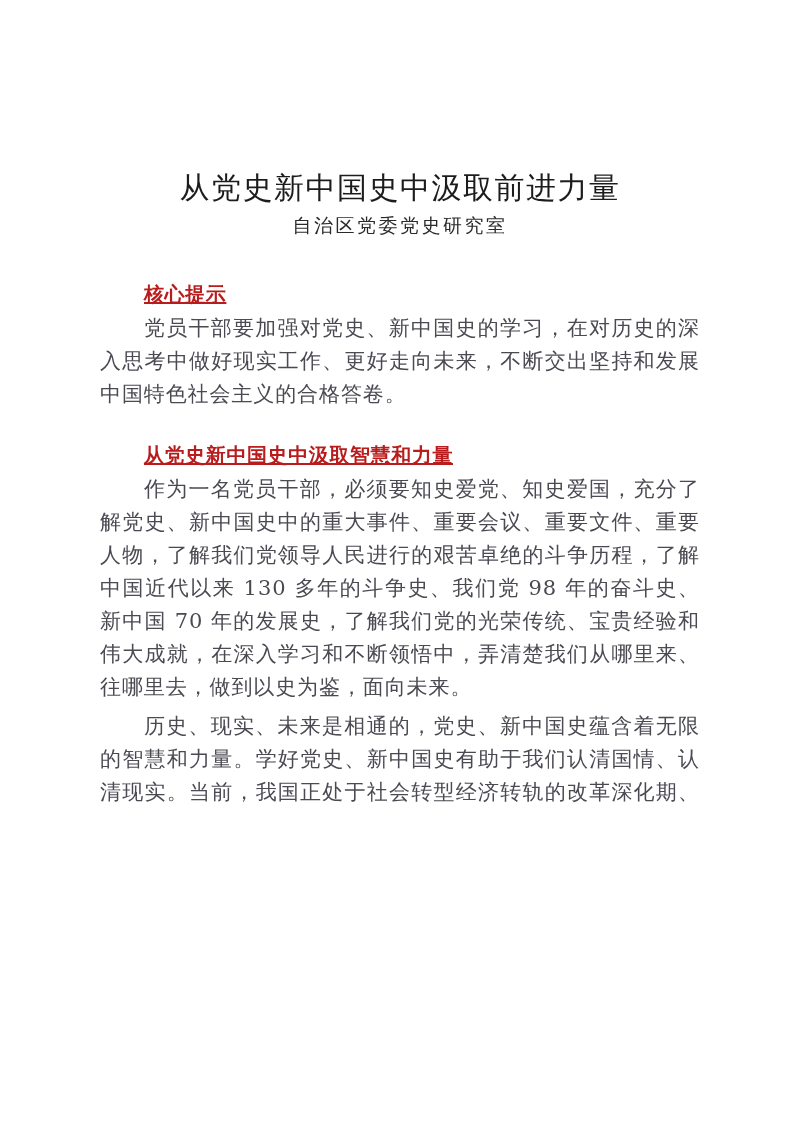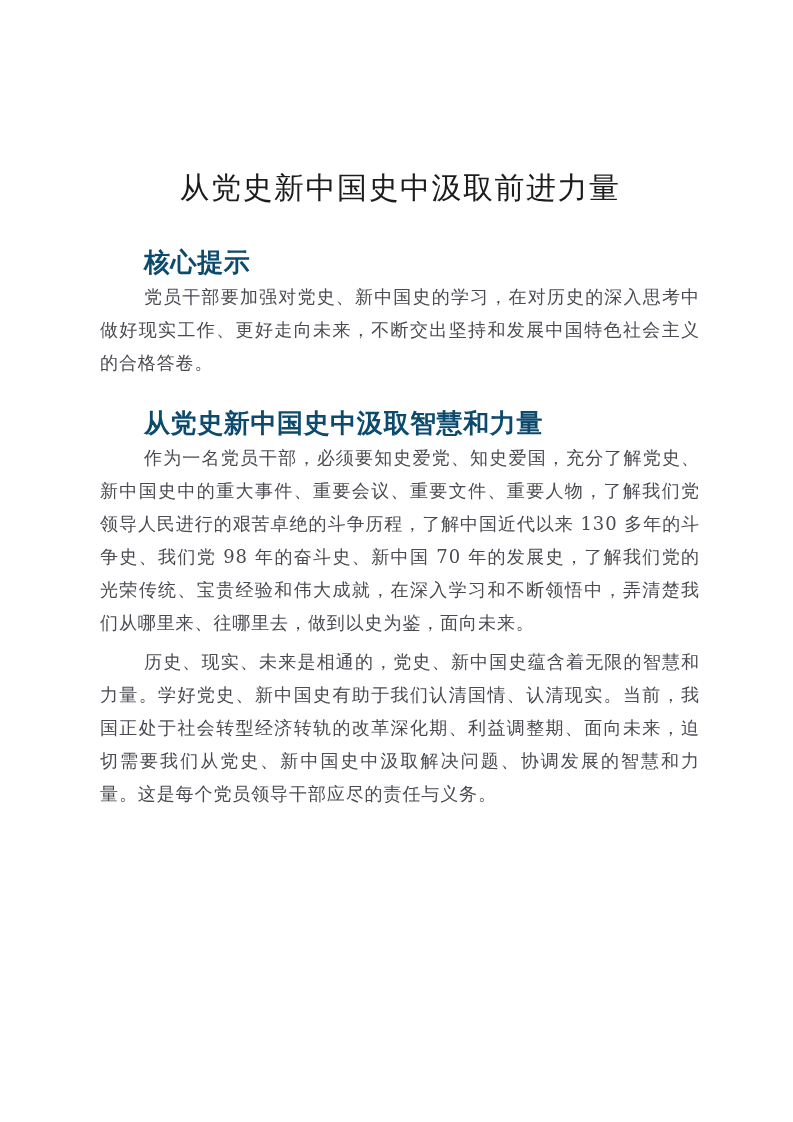--- a/index.html
+++ b/index.html
@@ -55,37 +55,38 @@
     font-size: 19px;
     line-height: 30px;
     color: #2a2a2a;
     margin-top: 2px;
     letter-spacing: 2.5px;
   }
 
   
   .section-heading {
     font-family: "Liberation Sans", "DejaVu Sans", sans-serif;
-    font-size: 26px;
+    font-size: 20px;
     line-height: 33px;
     font-weight: bold;
-    color: #0c4a6e;
+    color: #b91c1c;
     text-indent: 44px;
     letter-spacing: 0.6px;
     margin-top: 28px;
+    text-decoration: underline;
   }
 
   .section-heading.first {
     margin-top: 38px;
   }
 
   
   .body-para {
     font-family: "DejaVu Serif", "Liberation Serif", serif;
-    font-size: 18px;
+    font-size: 21px;
     line-height: 33px;
     color: #4a4a52;
     text-indent: 44px;
     text-align: justify;
     text-justify: inter-ideograph;
     letter-spacing: 0.9px;
     margin: 0;
   }
 
   .body-para + .body-para {
@@ -97,20 +98,21 @@
   }
 </style>
 </head>
 <body>
 
 <div class="page">
   <div class="doc-body">
 
     <div class="title-block">
       <div class="doc-title">从党史新中国史中汲取前进力量</div>
+      <div class="doc-author">自治区党委党史研究室</div>
     </div>
 
     <div class="section-heading first">核心提示</div>
     <p class="body-para after-heading">党员干部要加强对党史、新中国史的学习，在对历史的深入思考中做好现实工作、更好走向未来，不断交出坚持和发展中国特色社会主义的合格答卷。</p>
 
     <div class="section-heading">从党史新中国史中汲取智慧和力量</div>
     <p class="body-para after-heading">作为一名党员干部，必须要知史爱党、知史爱国，充分了解党史、新中国史中的重大事件、重要会议、重要文件、重要人物，了解我们党领导人民进行的艰苦卓绝的斗争历程，了解中国近代以来 130 多年的斗争史、我们党 98 年的奋斗史、新中国 70 年的发展史，了解我们党的光荣传统、宝贵经验和伟大成就，在深入学习和不断领悟中，弄清楚我们从哪里来、往哪里去，做到以史为鉴，面向未来。</p>
     <p class="body-para">历史、现实、未来是相通的，党史、新中国史蕴含着无限的智慧和力量。学好党史、新中国史有助于我们认清国情、认清现实。当前，我国正处于社会转型经济转轨的改革深化期、利益调整期、面向未来，迫切需要我们从党史、新中国史中汲取解决问题、协调发展的智慧和力量。这是每个党员领导干部应尽的责任与义务。</p>
 
   </div>

